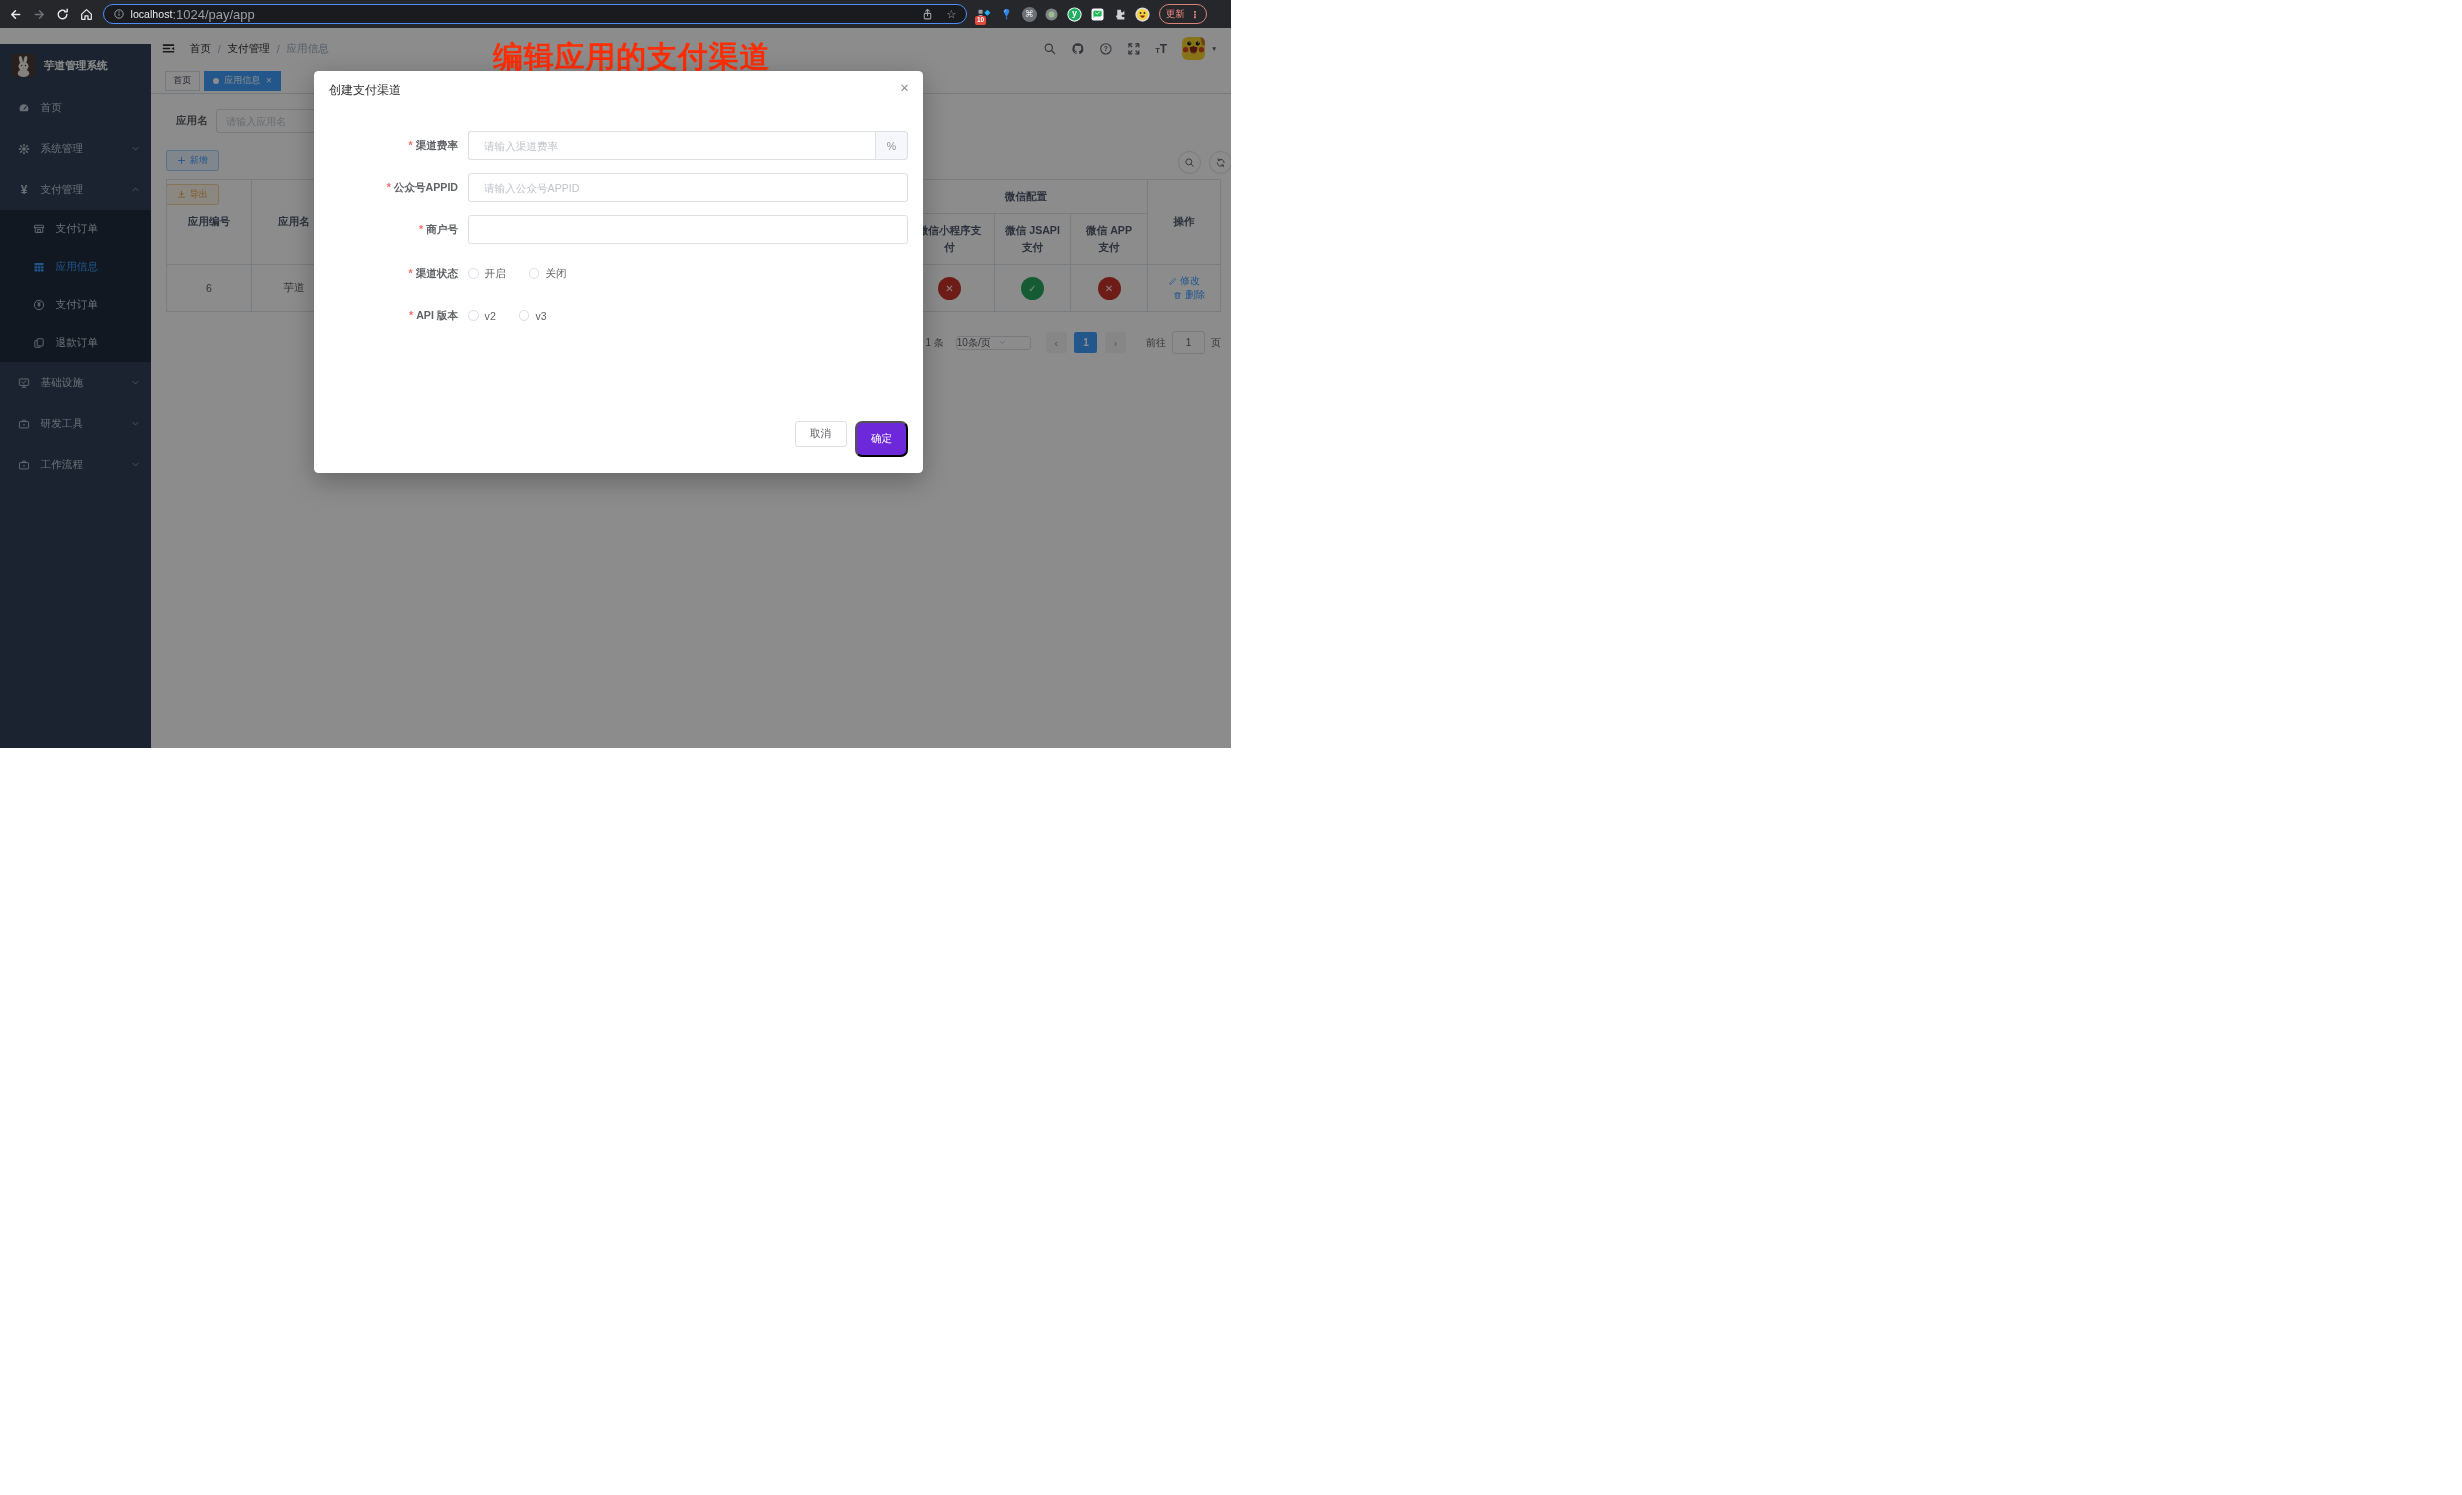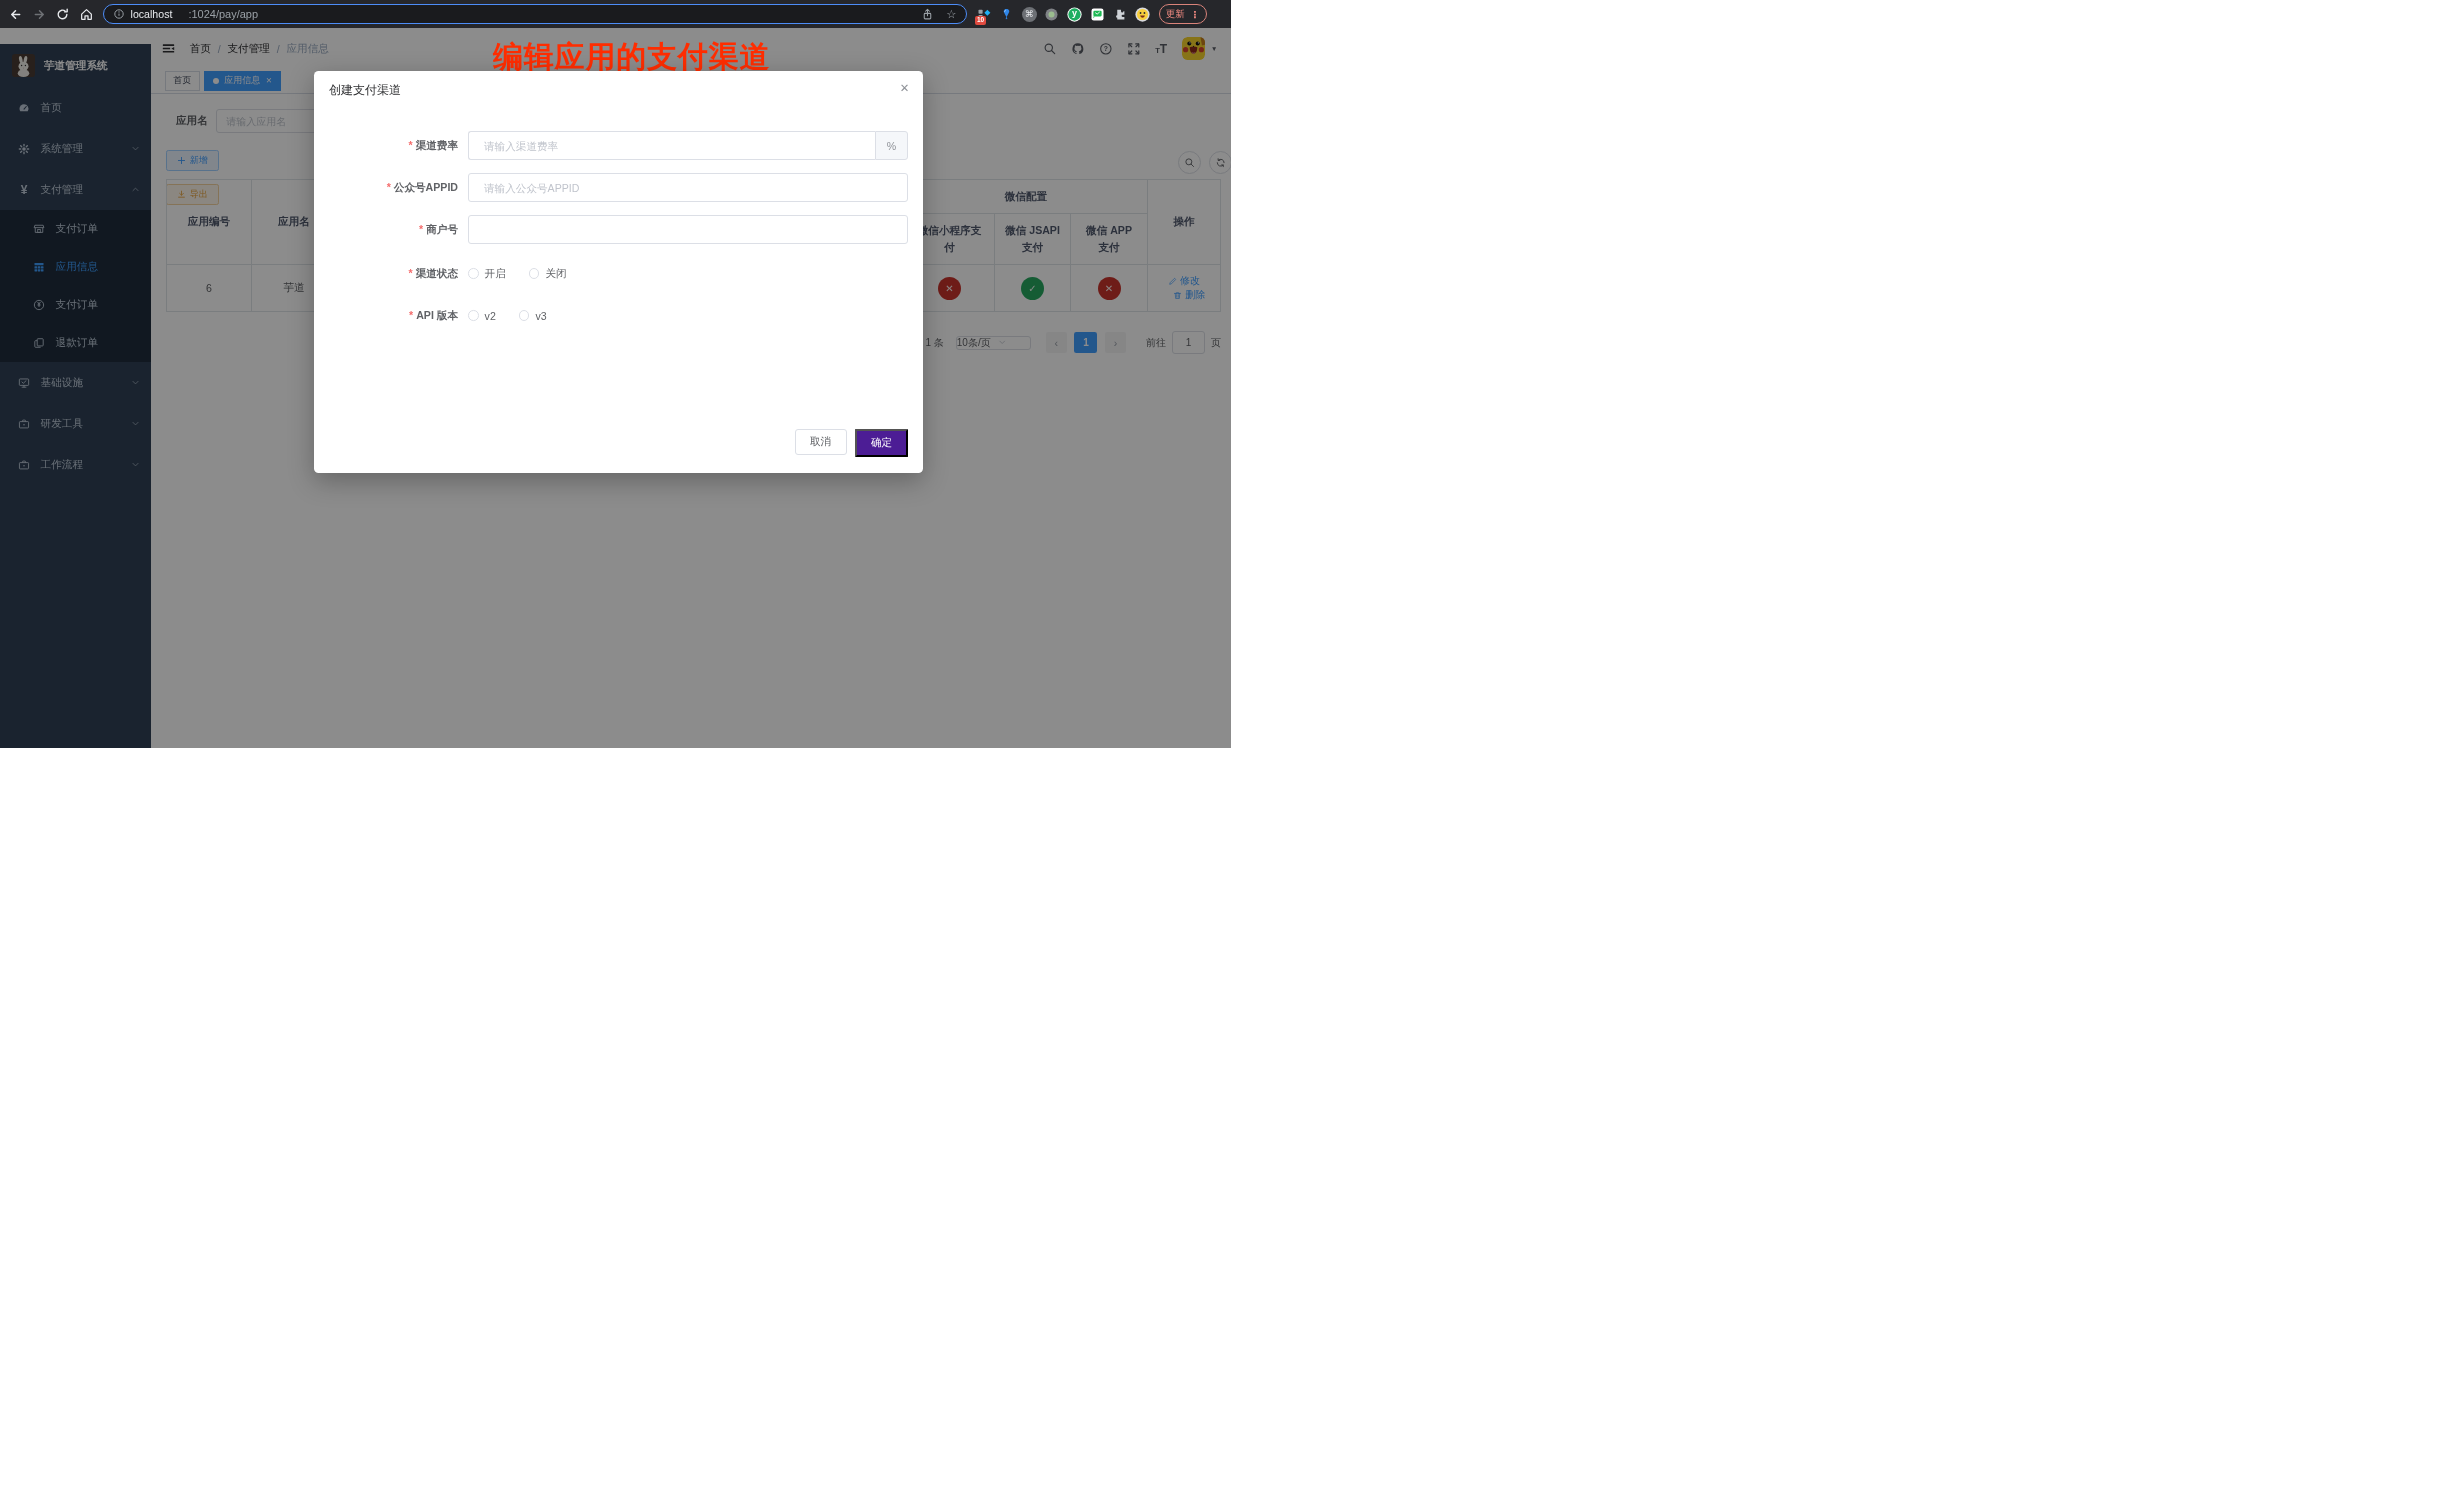--- a/index.html
+++ b/index.html
@@ -7,21 +7,21 @@
        font-family:"Liberation Sans","DejaVu Sans",sans-serif;font-size:10.6px;}
   svg{display:block;}
 
   
   .browser{position:absolute;top:0;left:0;right:0;height:28px;background:#26272b;
            display:flex;align-items:center;z-index:200;}
   .bicon{width:15px;height:15px;margin-left:8.4px;flex:0 0 auto;}
   .urlbar{height:20px;border:1.5px solid #4d8df8;border-radius:11.4px;background:#1a1b1e;
           width:864px;margin-left:9px;display:flex;align-items:center;padding:0 9px;box-sizing:border-box;}
   .url-host{color:#e8eaed;font-size:10.6px;margin-left:6px;}
-  .url-path{color:#9aa0a6;font-size:11px;padding-left:16px;}
+  .url-path{color:#9aa0a6;font-size:13px;}
   .url-spacer{flex:1;}
   .star-glyph{color:#9aa0a6;font-size:11.4px;margin-left:12px;}
   .exts{display:flex;align-items:center;margin-left:10px;gap:7.6px;}
   .ext{width:15px;height:15px;position:relative;flex:0 0 auto;}
   .ext-badge{position:absolute;left:-1.5px;bottom:-3px;background:#e04a3f;color:#fff;
              font-size:6.5px;font-weight:700;padding:0.8px 1.9px;border-radius:1.9px;line-height:1;}
   .circ20{width:15px;height:15px;border-radius:50%;display:flex;align-items:center;justify-content:center;}
   .cmd-circle{background:#6d7075;color:#e8eaed;font-size:9px;}
   .update-pill{height:17.5px;border:1.1px solid #d9837a;border-radius:10px;color:#f28b82;
                display:flex;align-items:center;padding:0 6px;font-size:9.5px;margin-left:9px;gap:5.3px;white-space:nowrap;}
@@ -127,21 +127,21 @@
            color:#606266;box-sizing:border-box;outline:none;font-family:inherit;}
   .f-input::placeholder{color:#c0c4cc;}
   .grp .f-input{border-radius:3px 0 0 3px;border-right:none;}
   .suffix{width:33px;height:29px;box-sizing:border-box;background:#f5f7fa;border:0.8px solid #dcdfe6;
           border-radius:0 3px 3px 0;display:flex;align-items:center;justify-content:center;color:#909399;font-size:10.6px;}
   .radio{display:flex;align-items:center;gap:6px;margin-right:23px;color:#606266;cursor:pointer;}
   .radio-circle{width:10.6px;height:10.6px;box-sizing:border-box;border:0.8px solid #dcdfe6;border-radius:50%;background:#fff;}
   .modal-footer{position:absolute;right:15px;bottom:16px;display:flex;gap:8.4px;}
   .btn-cancel{min-width:52px;height:26px;box-sizing:border-box;border:0.8px solid #dcdfe6;border-radius:3px;
               background:#fff;color:#606266;font-size:10.6px;display:flex;align-items:center;justify-content:center;cursor:pointer;}
-  .btn-confirm{min-width:53px;height:28px;border-radius:1px;background:#4c1d95;color:#fff;font-size:10.6px;
+  .btn-confirm{min-width:53px;height:36px;border-radius:7px;background:#6d28d9;color:#fff;font-size:10.6px;
                display:flex;align-items:center;justify-content:center;cursor:pointer;}
 </style>
 </head>
 <body>
 
 <div class="browser">
   <span class="bicon">
     <svg viewBox="0 0 18 18" width="15" height="15">
         <path d="M14 9H4.5M9 4.5L4.5 9 9 13.5" stroke="#e8eaed" stroke-width="1.8" fill="none" stroke-linecap="round" stroke-linejoin="round"></path>
       </svg>

